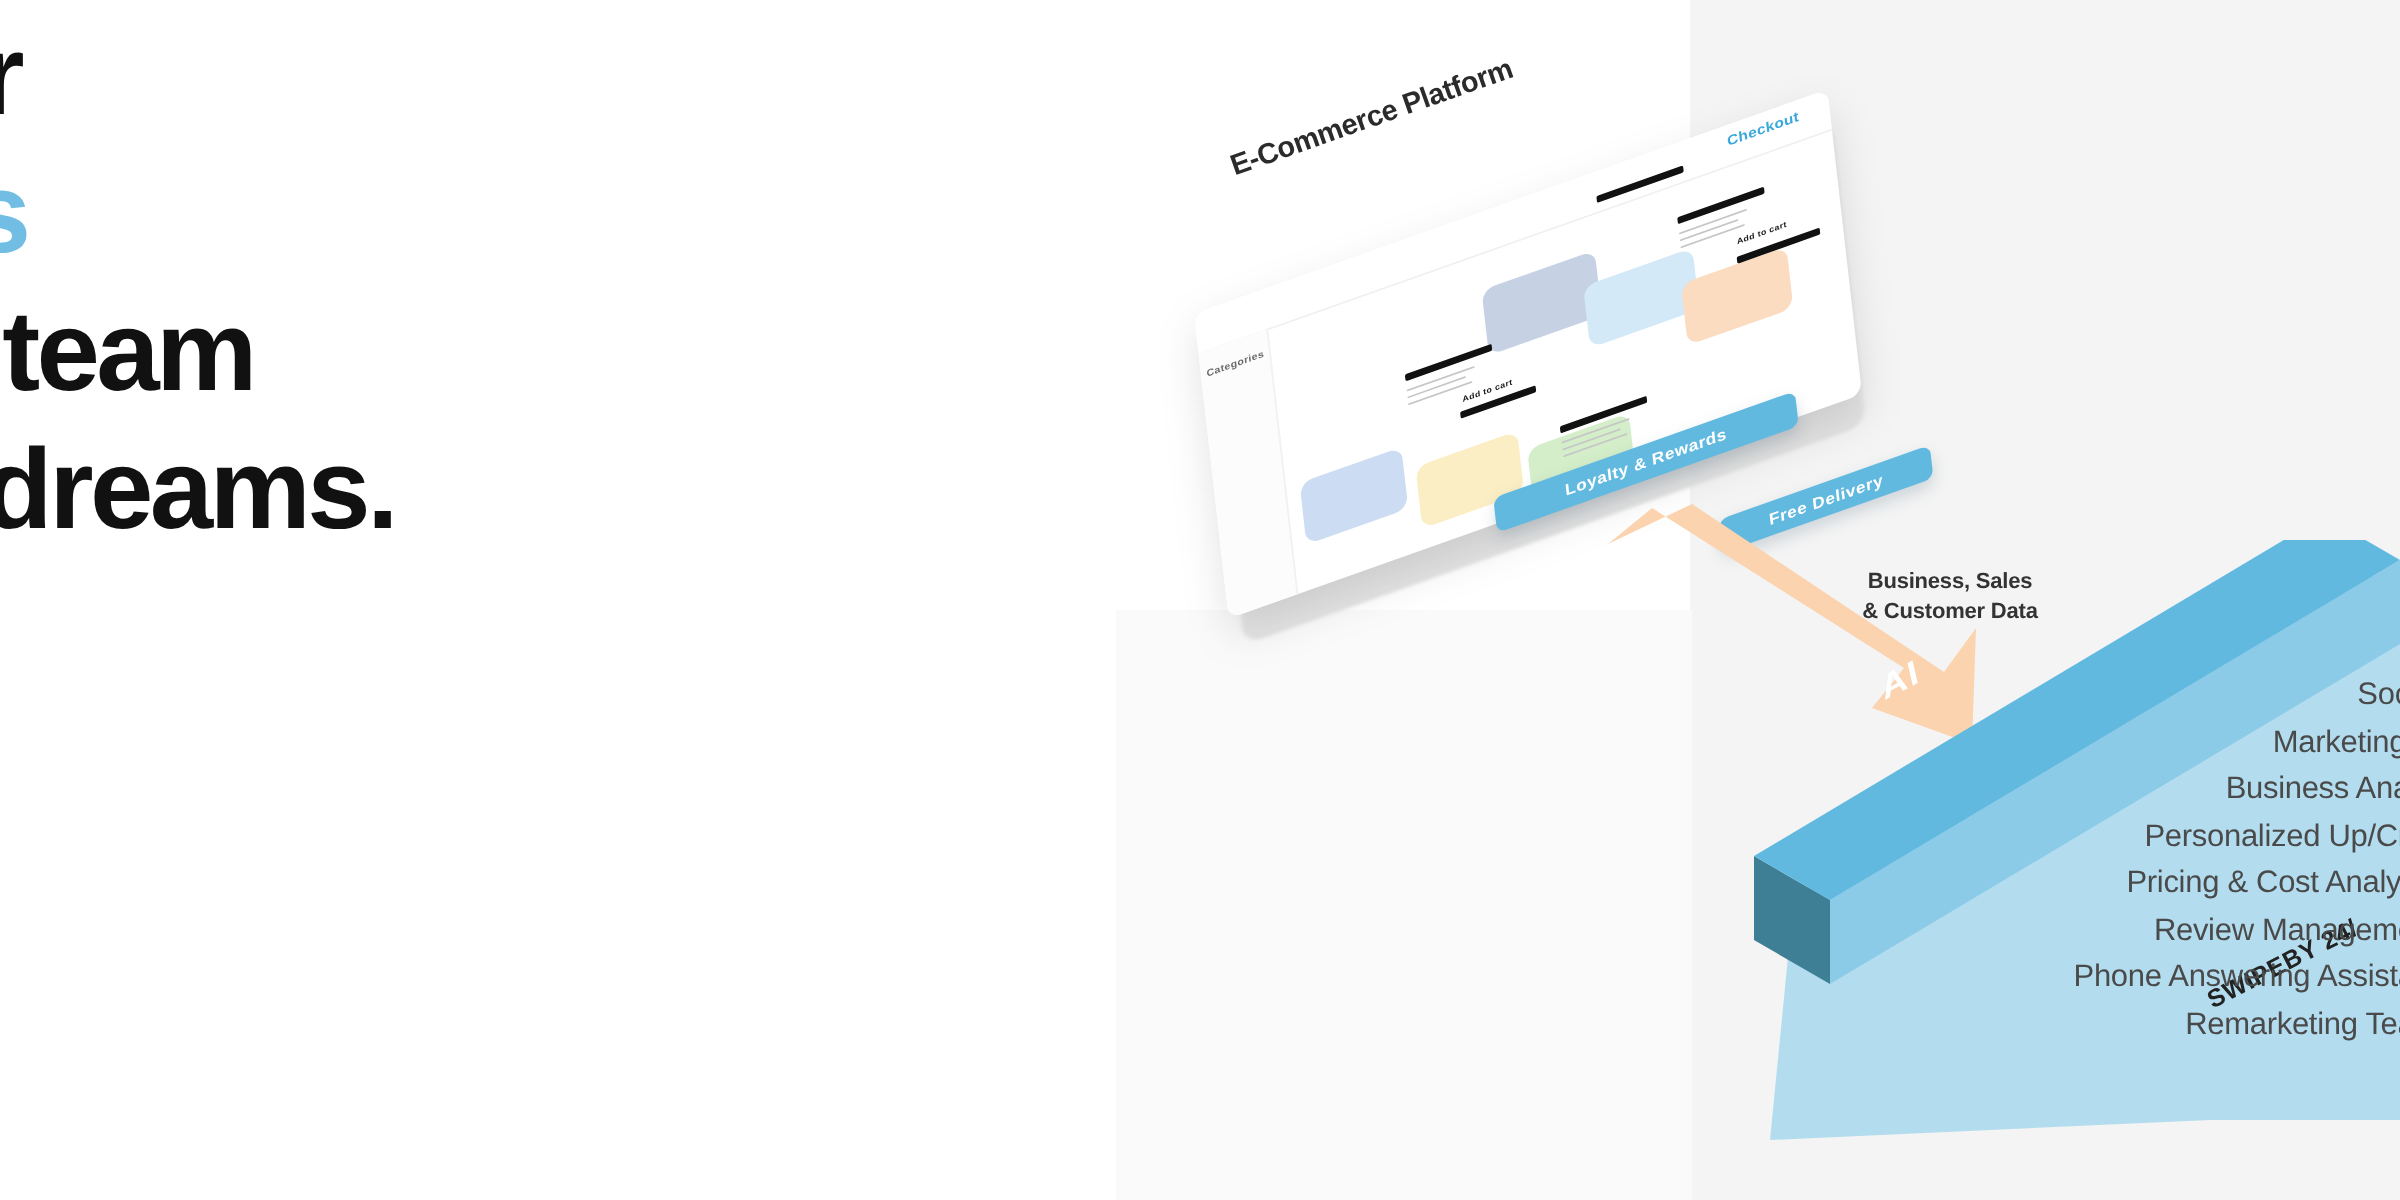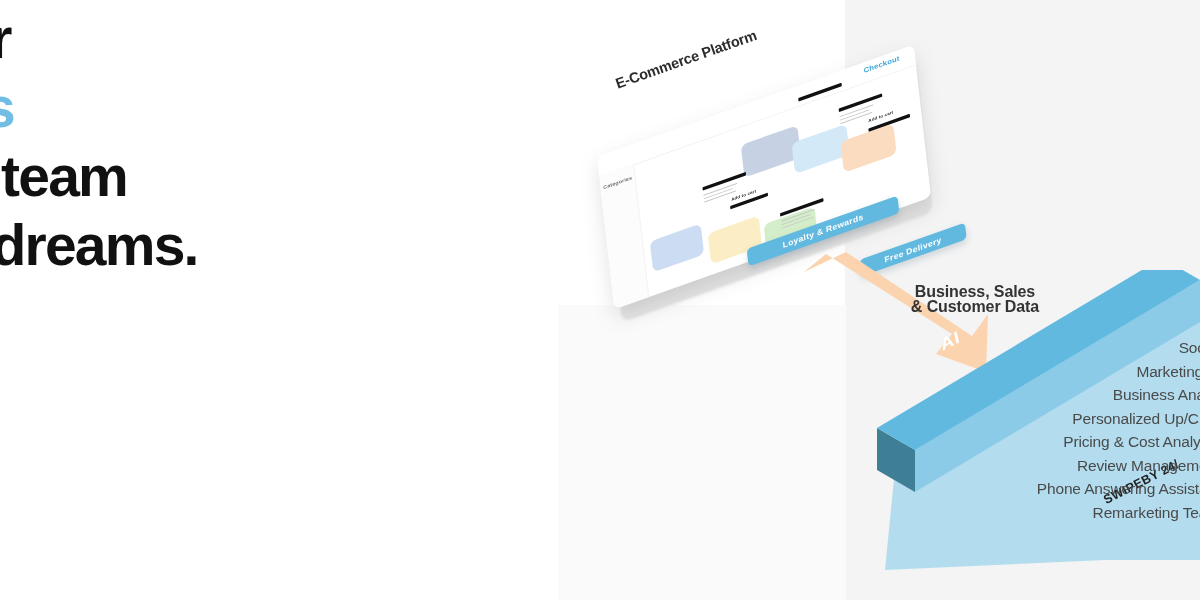--- a/index.html
+++ b/index.html
@@ -99,21 +99,21 @@
     transform:rotate(-19.5deg) skewX(-13deg) scaleY(.86);
   }
 
   
   .arrow-wrap{
     position:absolute;left:800px;top:250px;width:230px;height:140px;
   }
   .arrow-svg{position:absolute;left:0;top:0;}
   .arrow-label{
     position:absolute;left:105px;top:34px;width:140px;
-    font-size:16px;font-weight:bold;color:#333333;
+    font-size:11px;font-weight:bold;color:#333333;
     line-height:15px;text-align:center;letter-spacing:-.1px;
   }
 
   
   .ai-wrap{position:absolute;left:855px;top:270px;width:345px;height:330px;}
   .ai-svg{position:absolute;left:0;top:0;}
   .ai-text{
     position:absolute;left:85px;top:60px;
     color:#ffffff;font-weight:bold;font-size:19px;letter-spacing:1px;
     transform:rotate(-27deg) skewX(-14deg) scaleY(.86);

